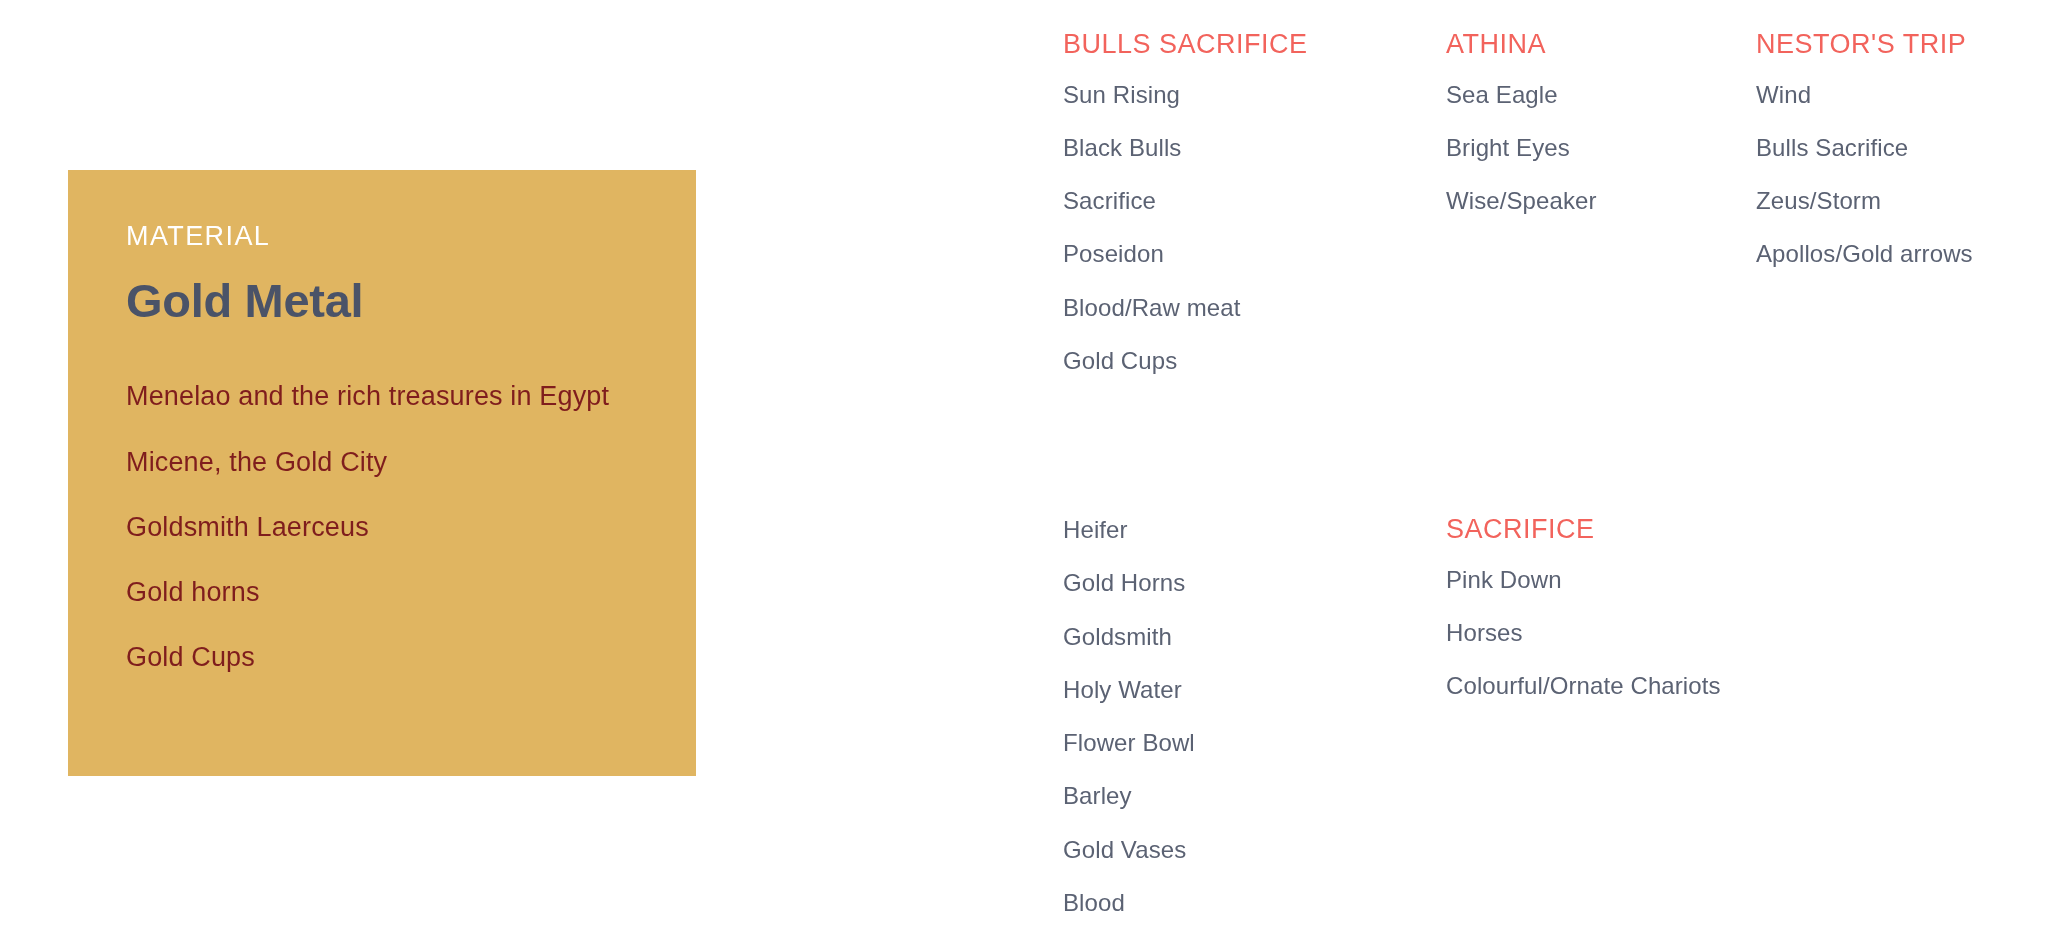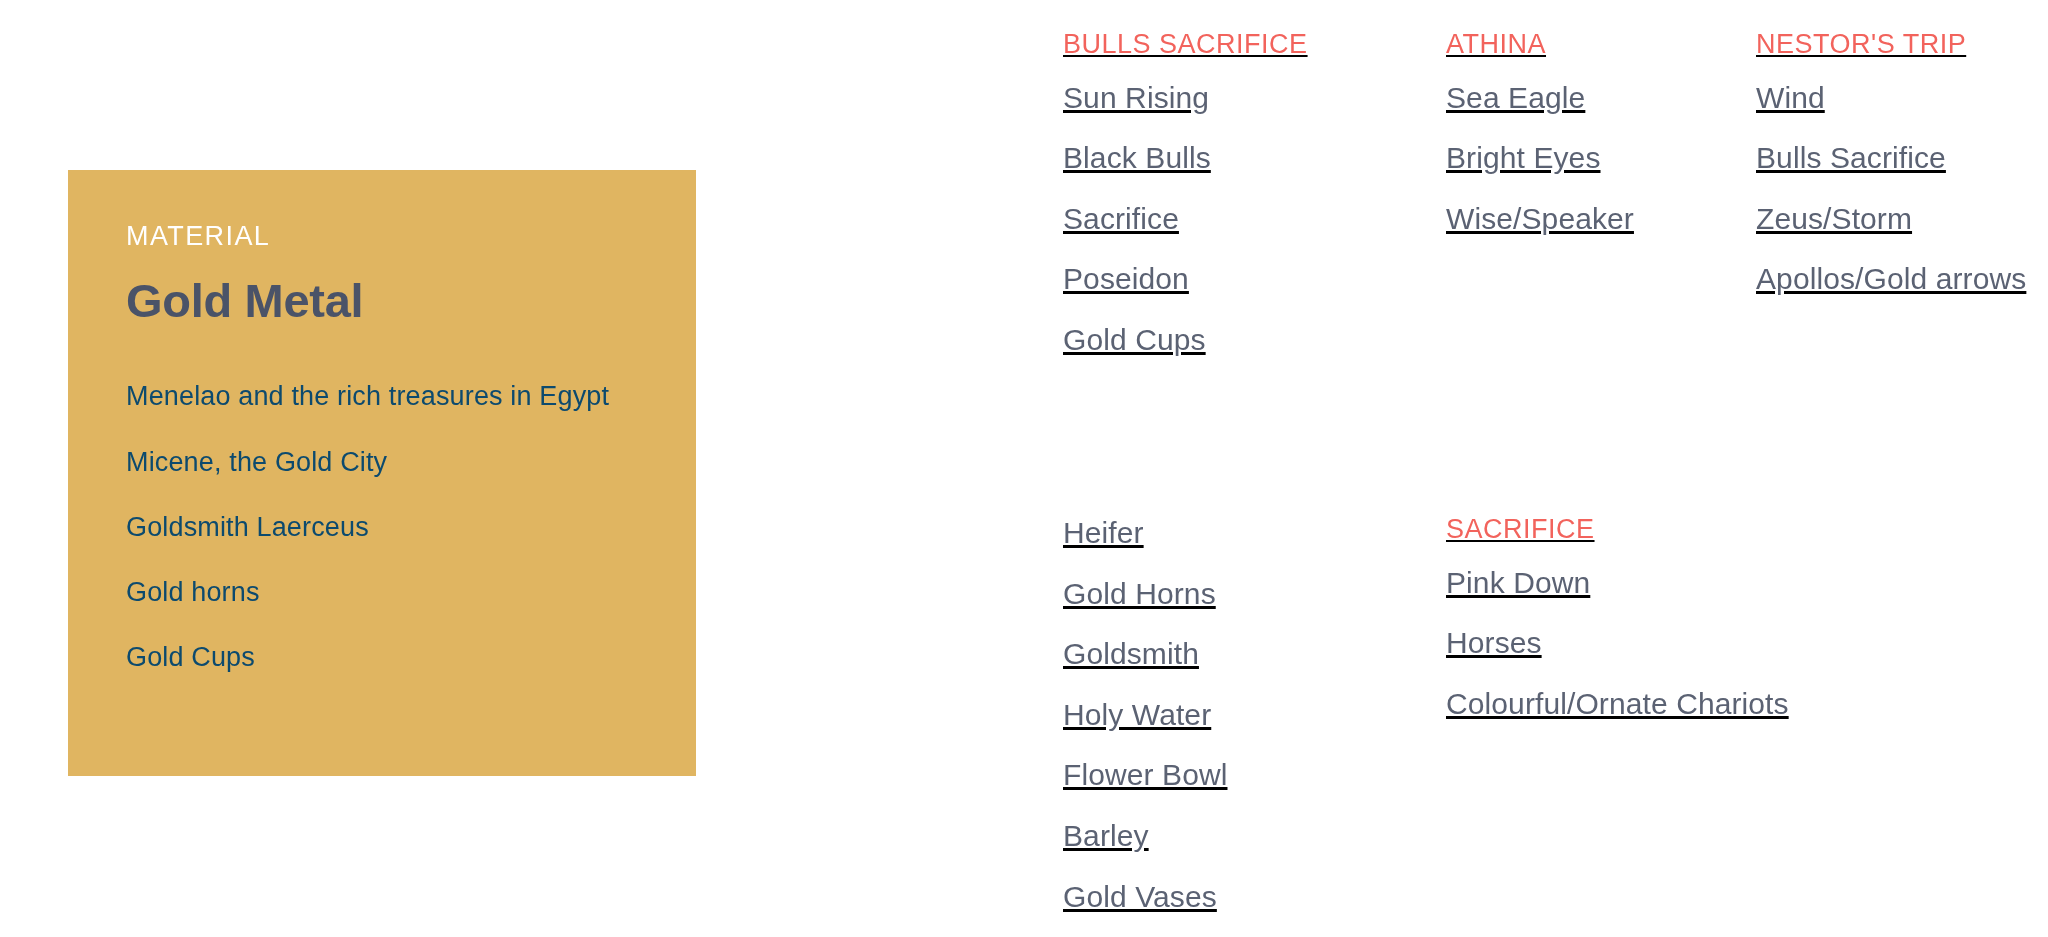--- a/index.html
+++ b/index.html
@@ -48,40 +48,39 @@
   }
 
   .material-list {
     margin-top: 48px;
     list-style: none;
   }
 
   .material-list li {
     font-size: 27px;
     font-weight: 300;
-    color: #0c4a6e;
+    color: #7f1d1d;
     line-height: 1.38;
     margin-bottom: 28px;
     letter-spacing: 0.15px;
   }
 
   
   .columns-area {
     position: absolute;
     left: 1063px;
     top: 30px;
     width: 960px;
     height: 900px;
   }
 
   .col-group {
     position: absolute;
     display: flex;
     flex-direction: row;
-    text-decoration: underline;
   }
 
   .col-group.top  { left: 0; top: 0; }
   .col-group.bottom { left: 0; top: 485px; }
 
   .keyword-col { width: 0; }
 
   .keyword-col.w-wide  { width: 383px; }
   .keyword-col.w-mid   { width: 310px; }
   .keyword-col.w-last  { width: 270px; }
@@ -92,21 +91,21 @@
     color: #f2635c;
     letter-spacing: 0.5px;
     line-height: 1.1;
     margin-bottom: 20px;
     white-space: nowrap;
   }
 
   .keyword-list { list-style: none; }
 
   .keyword-list li {
-    font-size: 30px;
+    font-size: 24px;
     font-weight: 300;
     color: #5b6273;
     line-height: 1.22;
     margin-bottom: 24px;
     letter-spacing: 0.1px;
     white-space: nowrap;
   }
 </style>
 </head>
 <body>
@@ -129,20 +128,21 @@
 
     <div class="col-group top">
 
       <div class="keyword-col w-wide">
         <div class="col-heading">BULLS SACRIFICE</div>
         <ul class="keyword-list">
           <li>Sun Rising</li>
           <li>Black Bulls</li>
           <li>Sacrifice</li>
           <li>Poseidon</li>
+          <li>Blood/Raw meat</li>
           <li>Gold Cups</li>
         </ul>
       </div>
 
       <div class="keyword-col w-mid">
         <div class="col-heading">ATHINA</div>
         <ul class="keyword-list">
           <li>Sea Eagle</li>
           <li>Bright Eyes</li>
           <li>Wise/Speaker</li>

